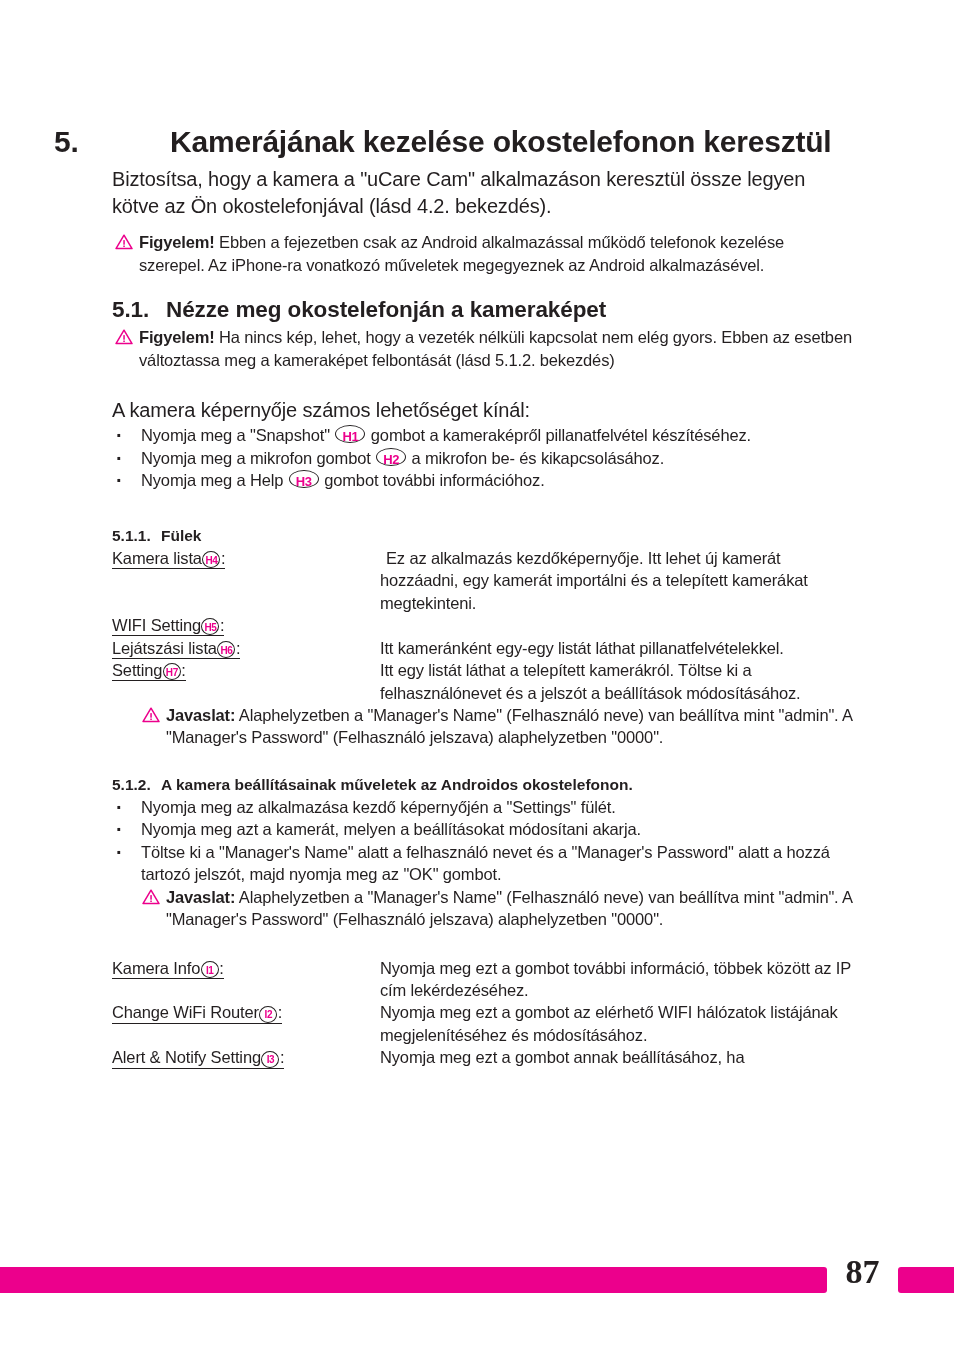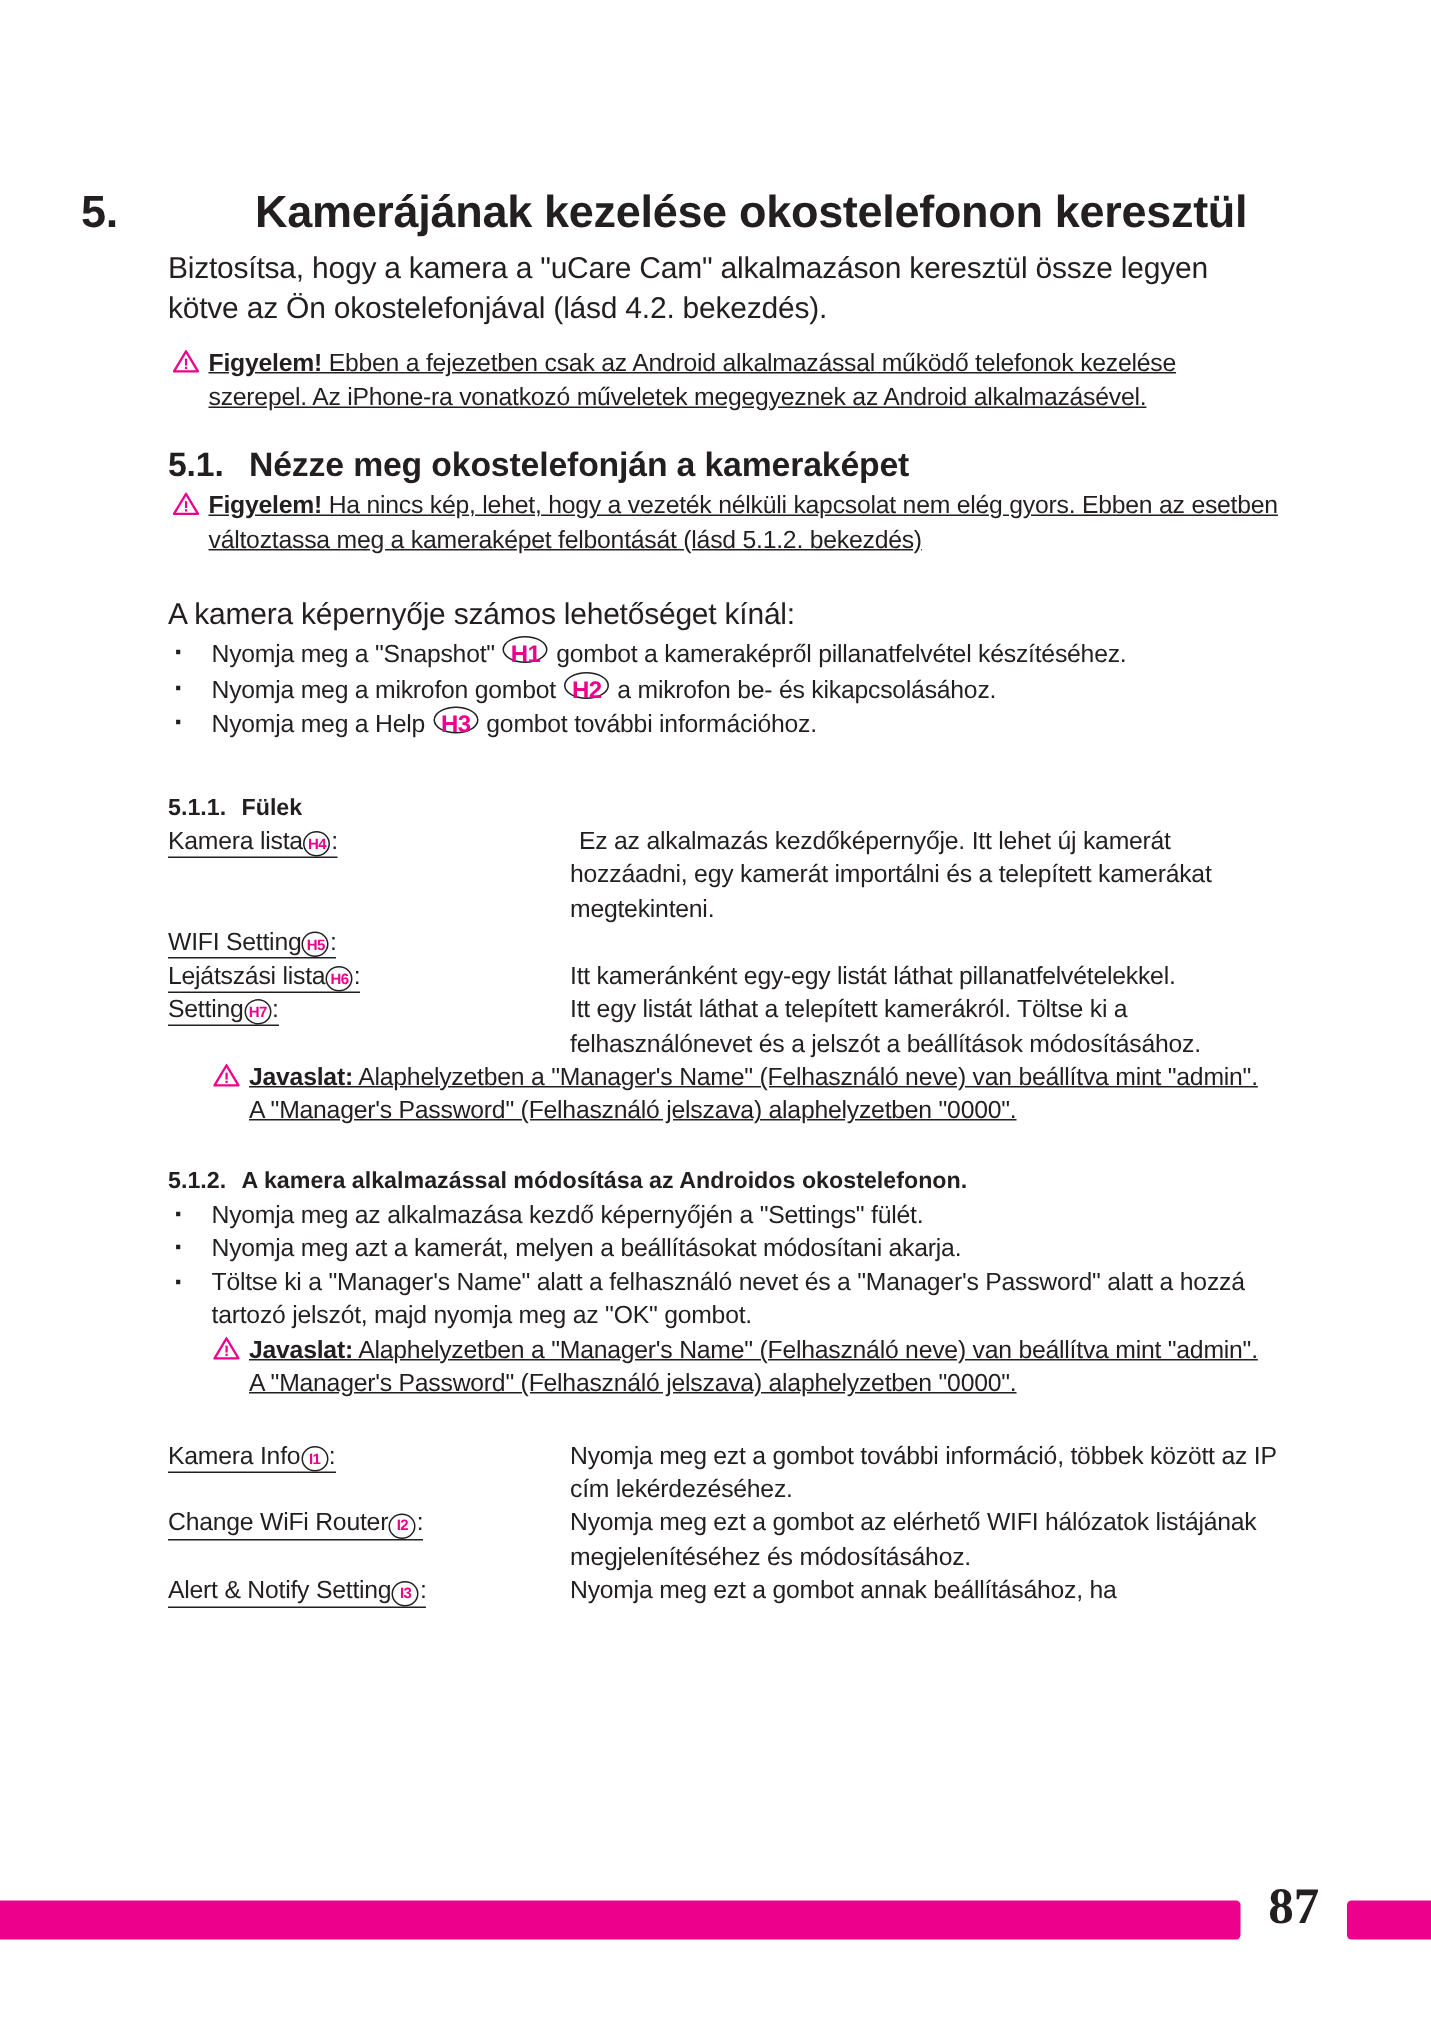--- a/index.html
+++ b/index.html
@@ -105,21 +105,20 @@
     color: #231f20;
   }
 
   
   .note {
     position: relative;
     padding-left: 27px;
     font-size: 16.5px;
     line-height: 1.36;
     letter-spacing: -0.15px;
-    text-decoration: underline;
   }
   .note .tri {
     position: absolute;
     left: 3px;
     top: 2px;
     width: 18px;
     height: 16px;
     display: inline-block;
   }
   .note b {
@@ -142,21 +141,21 @@
     box-sizing: border-box;
   }
   .badge.b1 {
     font-size: 12.5px;
     width: 20px;
     height: 20px;
     padding-top: 3.6px;
     margin: 0 1px;
   }
   .badge.b2 {
-    font-size: 16px;
+    font-size: 13px;
     width: 30px;
     height: 18px;
     padding-top: 4px;
     letter-spacing: -0.4px;
     margin: 0 1px;
   }
   .badge.bsm {
     font-size: 10px;
     width: 18px;
     height: 17px;
@@ -315,21 +314,21 @@
           <path d="M9 1.2 L17 14.6 L1 14.6 Z" fill="none" stroke="#ec008c" stroke-width="1.5" stroke-linejoin="round"></path>
           <rect x="8.3" y="6.1" width="1.5" height="4.6" fill="#ec008c"></rect>
           <rect x="8.3" y="11.5" width="1.5" height="1.5" fill="#ec008c"></rect>
         </svg>
       </span><b>Javaslat:</b><span> Alaphelyzetben a "Manager's Name" (Felhasználó neve) van beállítva mint "admin". A "Manager's Password" (Felhasználó jelszava) alaphelyzetben "0000".</span>
     </div>
 
     <div class="sp-l"></div>
 
     <div class="h3">
-      <span class="num">5.1.2.</span><span>A kamera alkalmazással módosítása az Androidos okostelefonon.</span>
+      <span class="num">5.1.2.</span><span>A kamera beállításainak műveletek az Androidos okostelefonon.</span>
     </div>
 
     <ul class="bullets">
       <li>Nyomja meg az alkalmazása kezdő képernyőjén a "Settings" fülét.</li>
       <li>Nyomja meg azt a kamerát, melyen a beállításokat módosítani akarja.</li>
       <li>Töltse ki a "Manager's Name" alatt a felhasználó nevet és a "Manager's Password" alatt a hozzá tartozó jelszót, majd nyomja meg az "OK" gombot.</li>
     </ul>
 
     <div class="note note-indent">
       <span class="tri">

